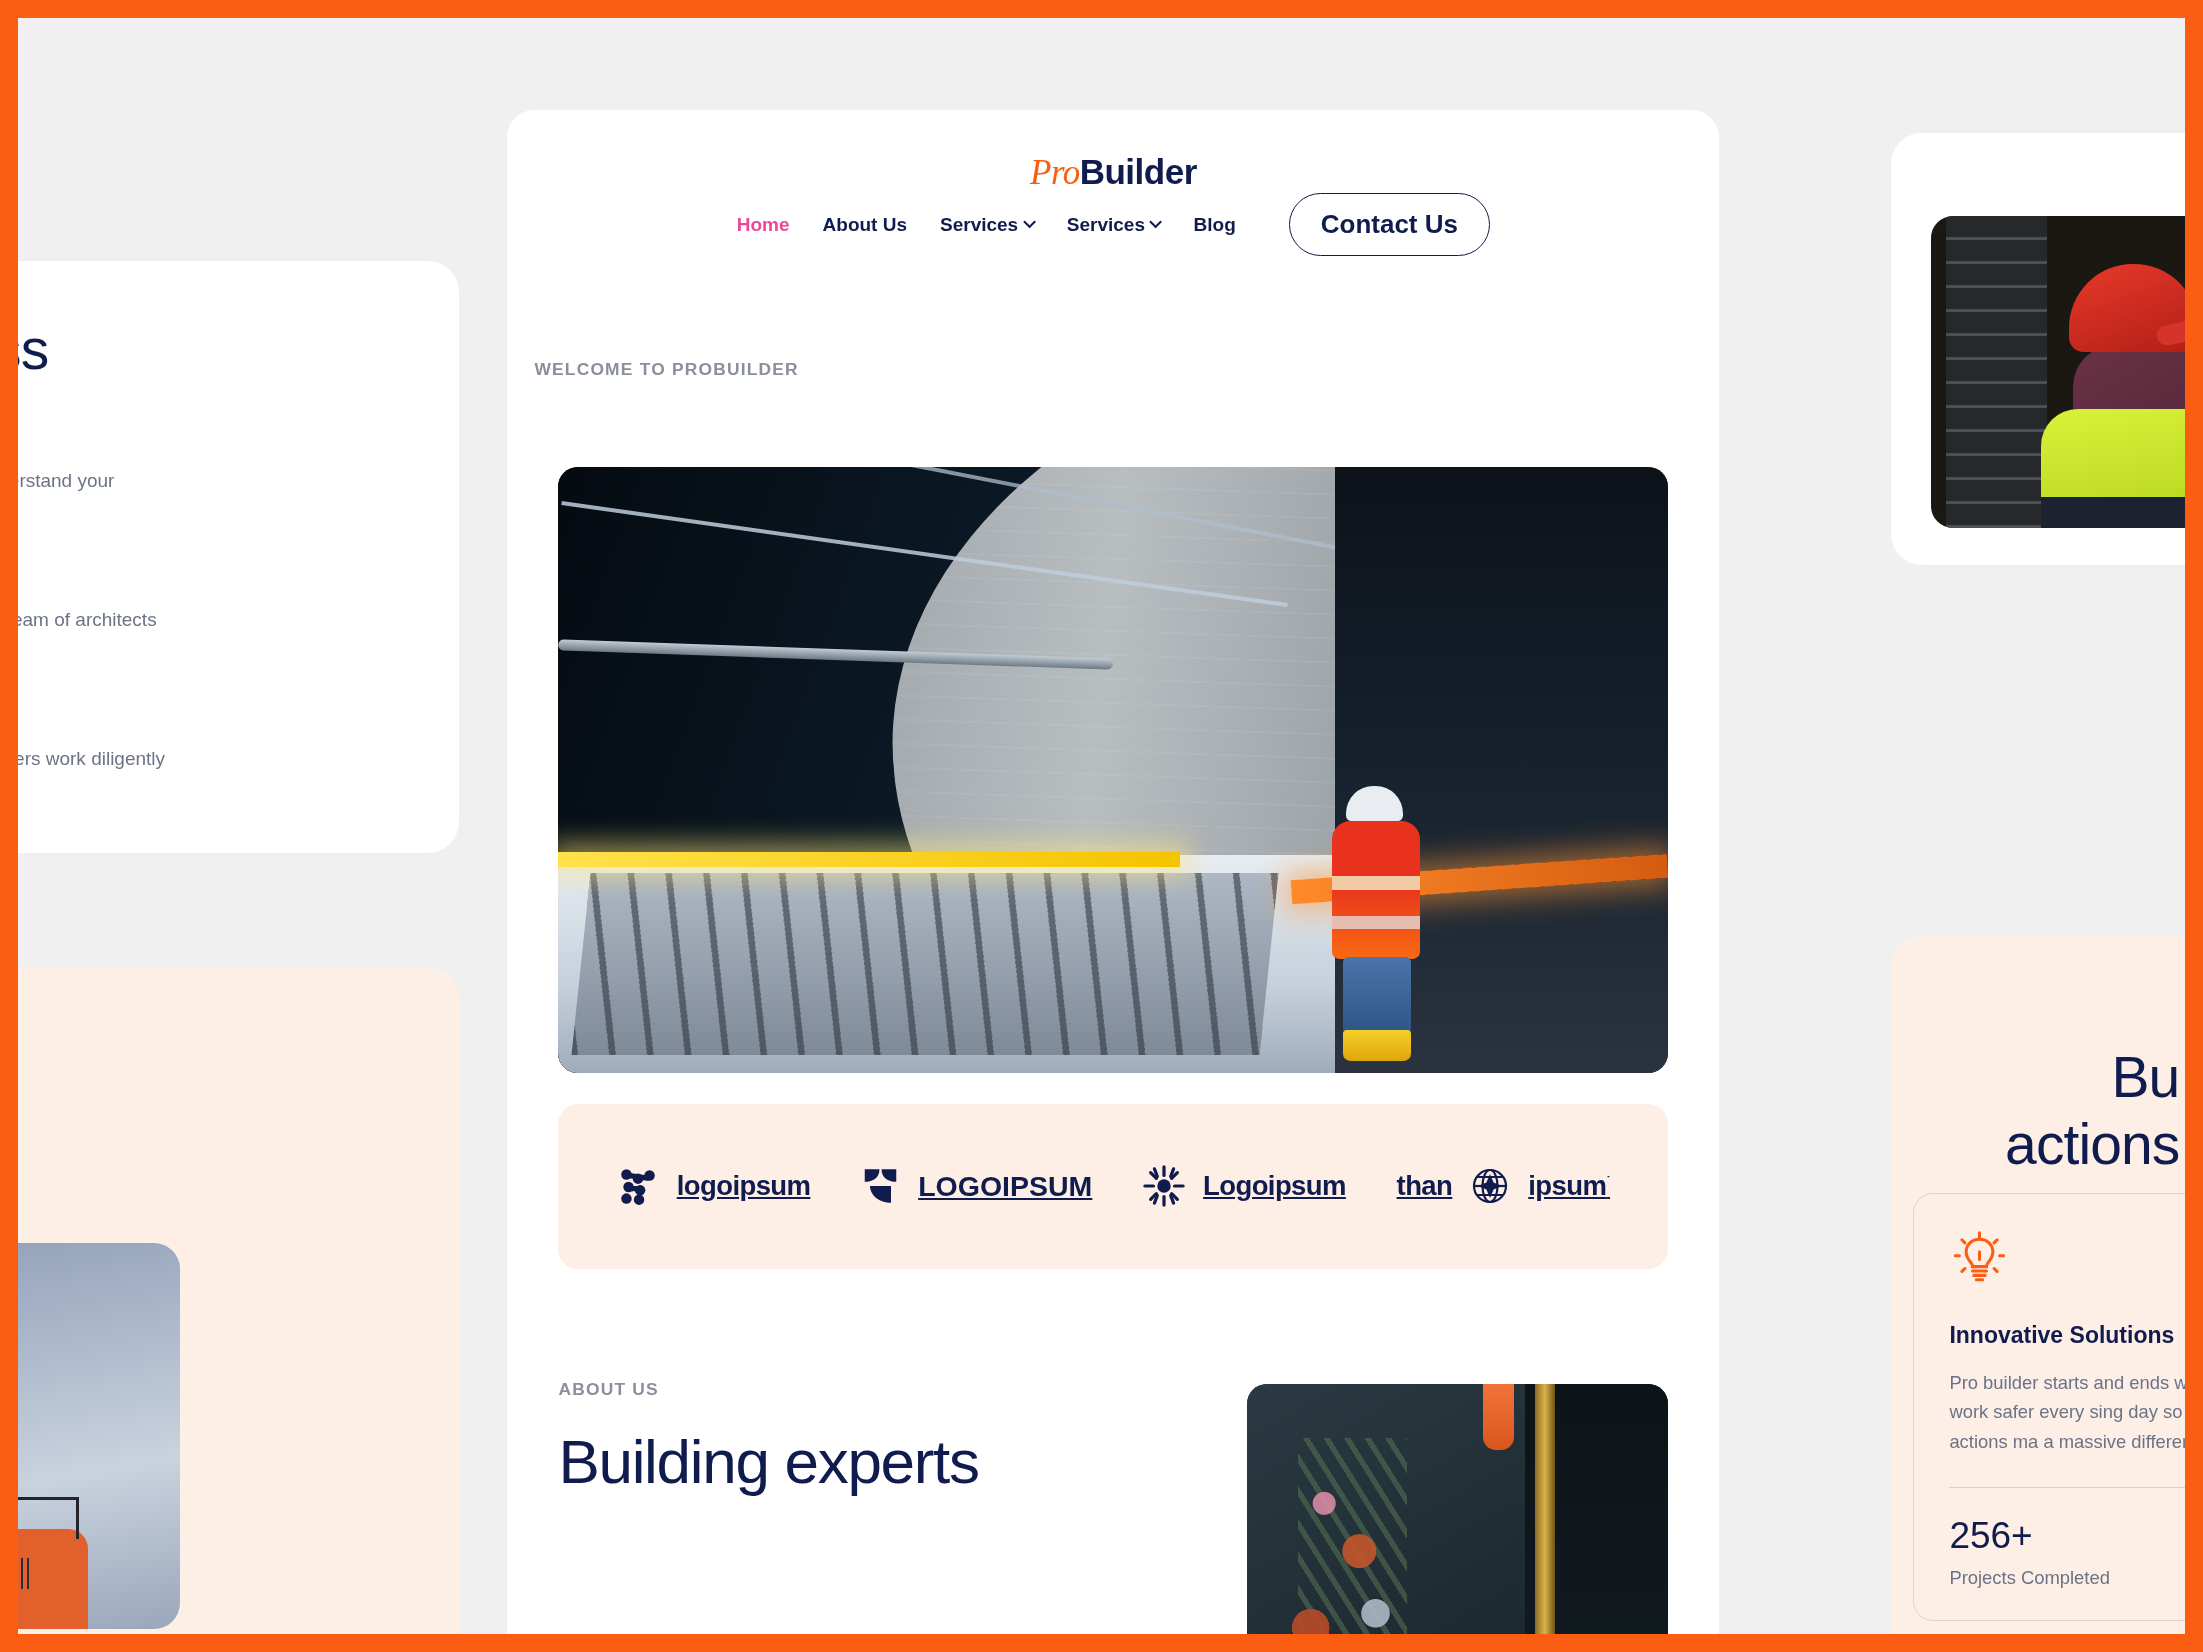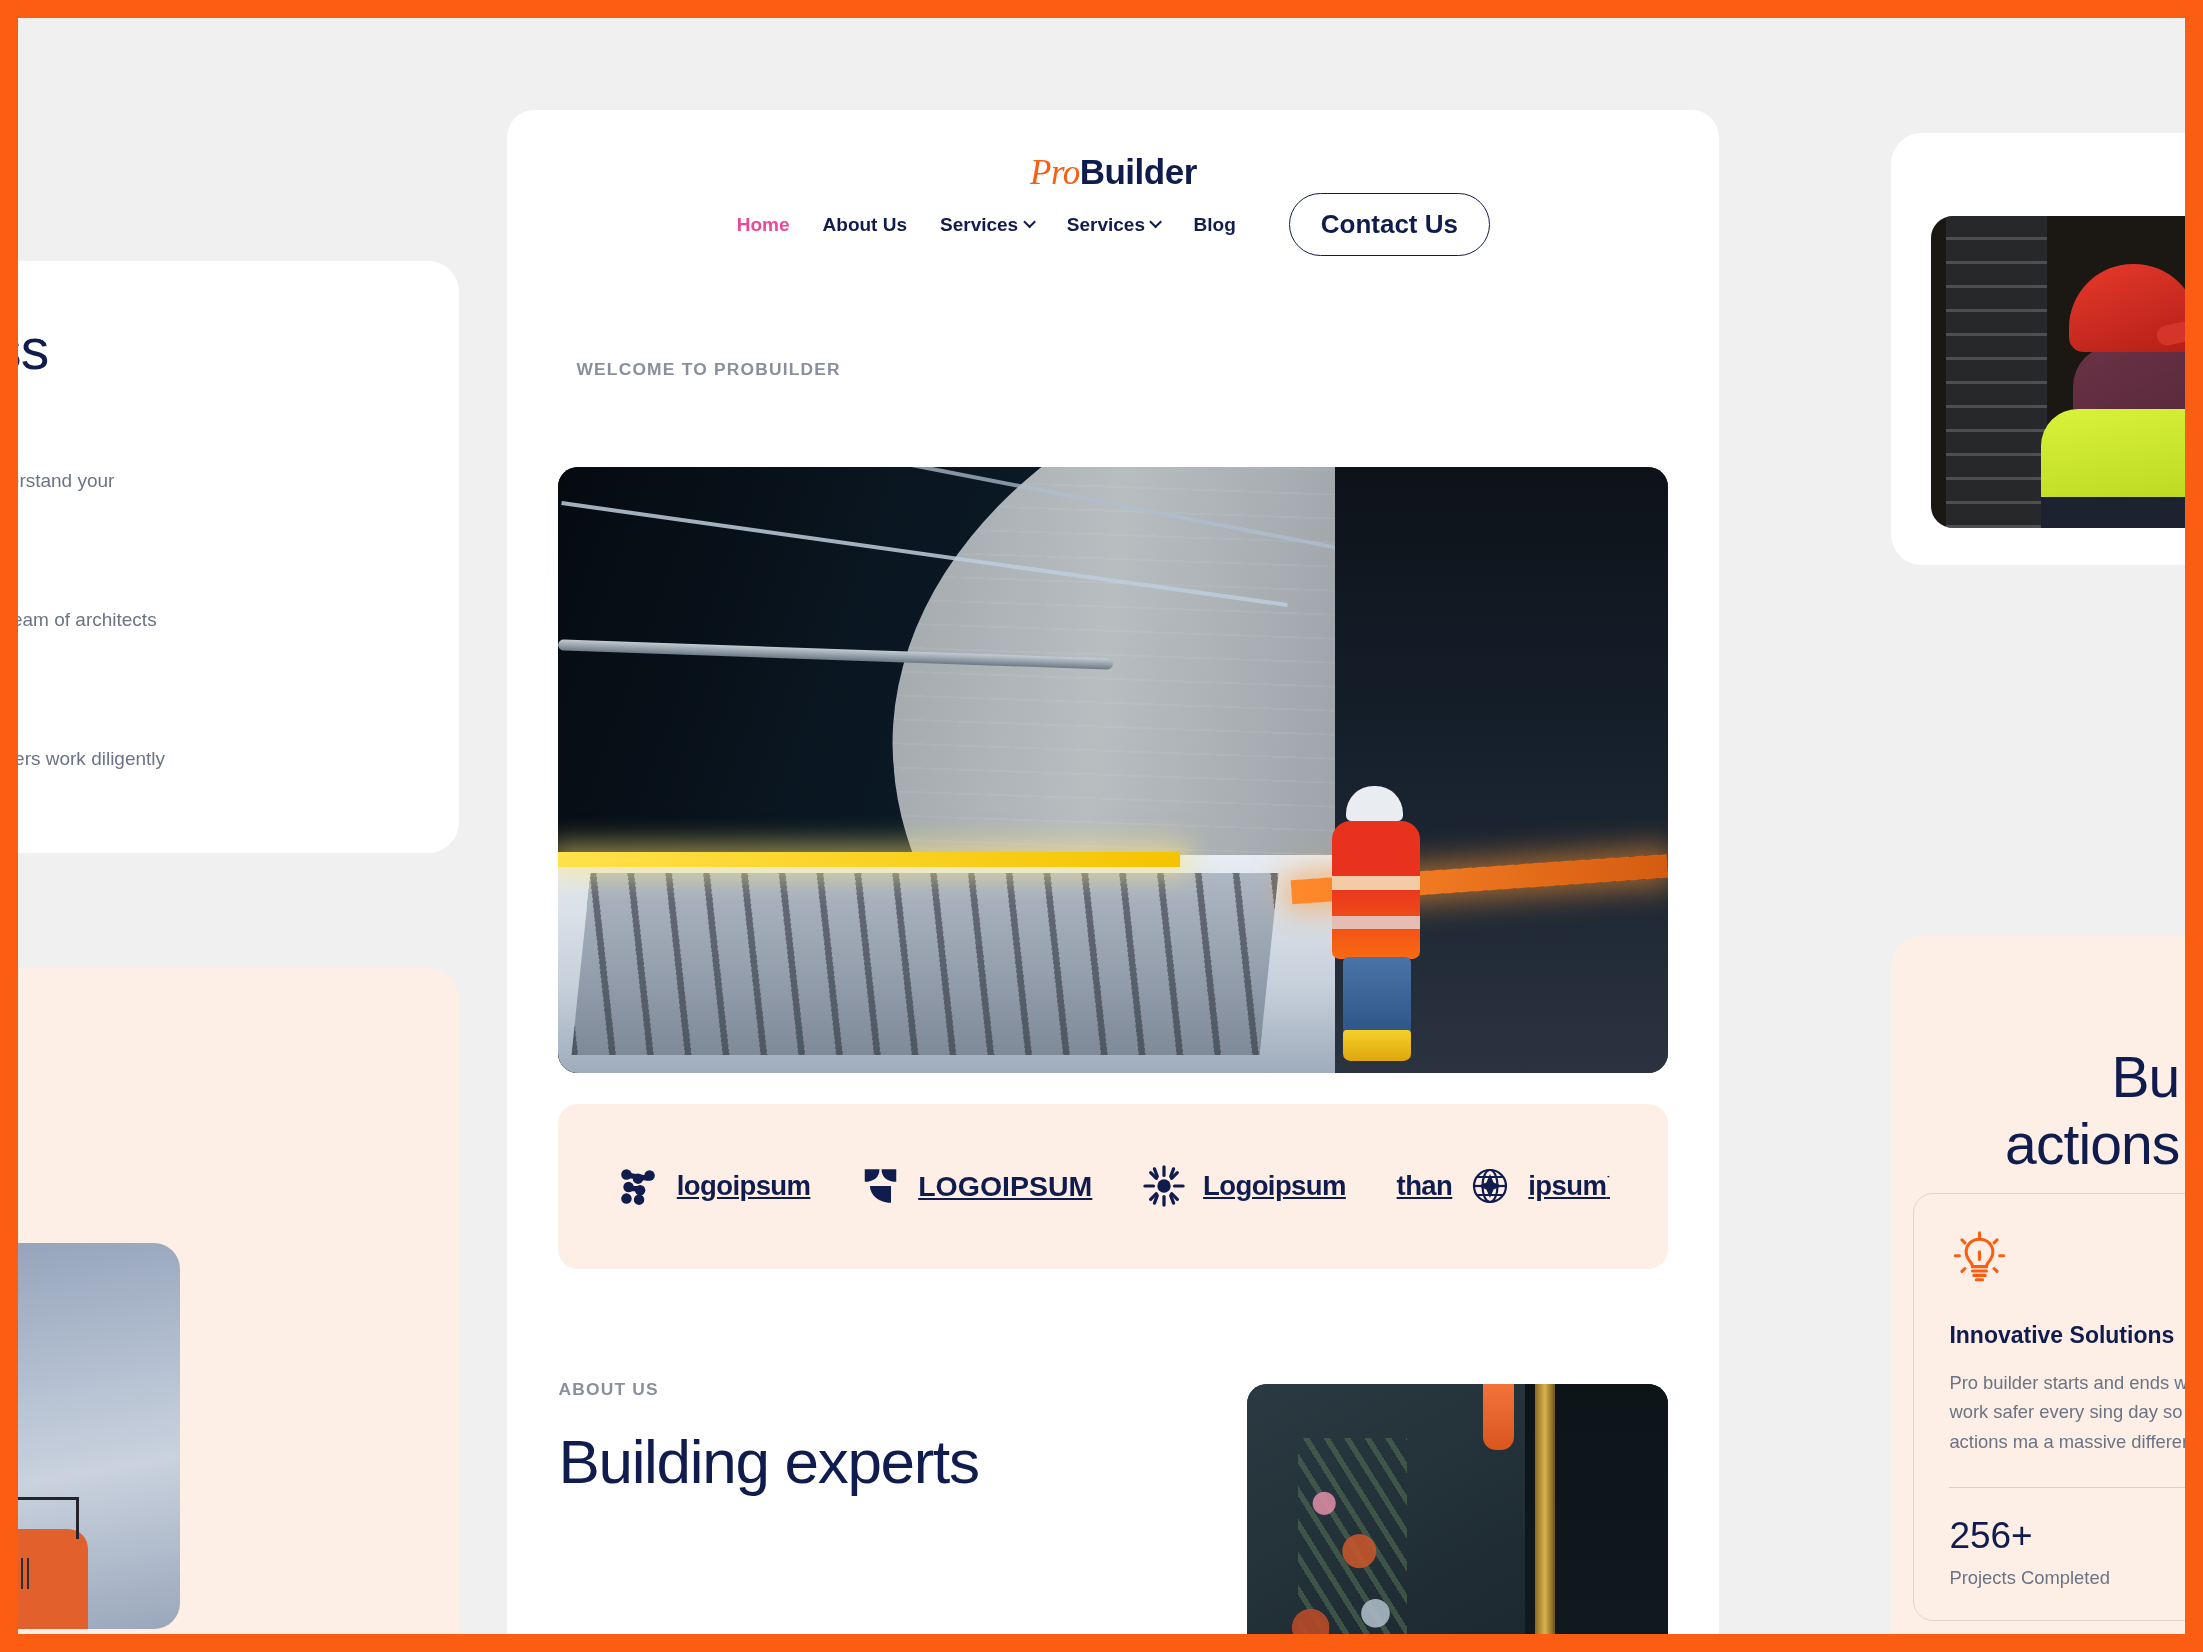--- a/index.html
+++ b/index.html
@@ -285,21 +285,21 @@
     color: #111c4e;
     background: transparent;
     cursor: pointer;
     white-space: nowrap;
     font-family: inherit;
   }
 
   
   .hero {
     display: flex;
-    padding: 103px 51px 0 69px;
+    padding: 103px 51px 0 27px;
     gap: 46px;
   }
   .hero-left { width: 643px; flex: none; }
   .eyebrow {
     font-size: 17.4px;
     font-weight: 700;
     letter-spacing: 1.2px;
     color: #8a8f9c;
     margin-bottom: 26px;
   }

